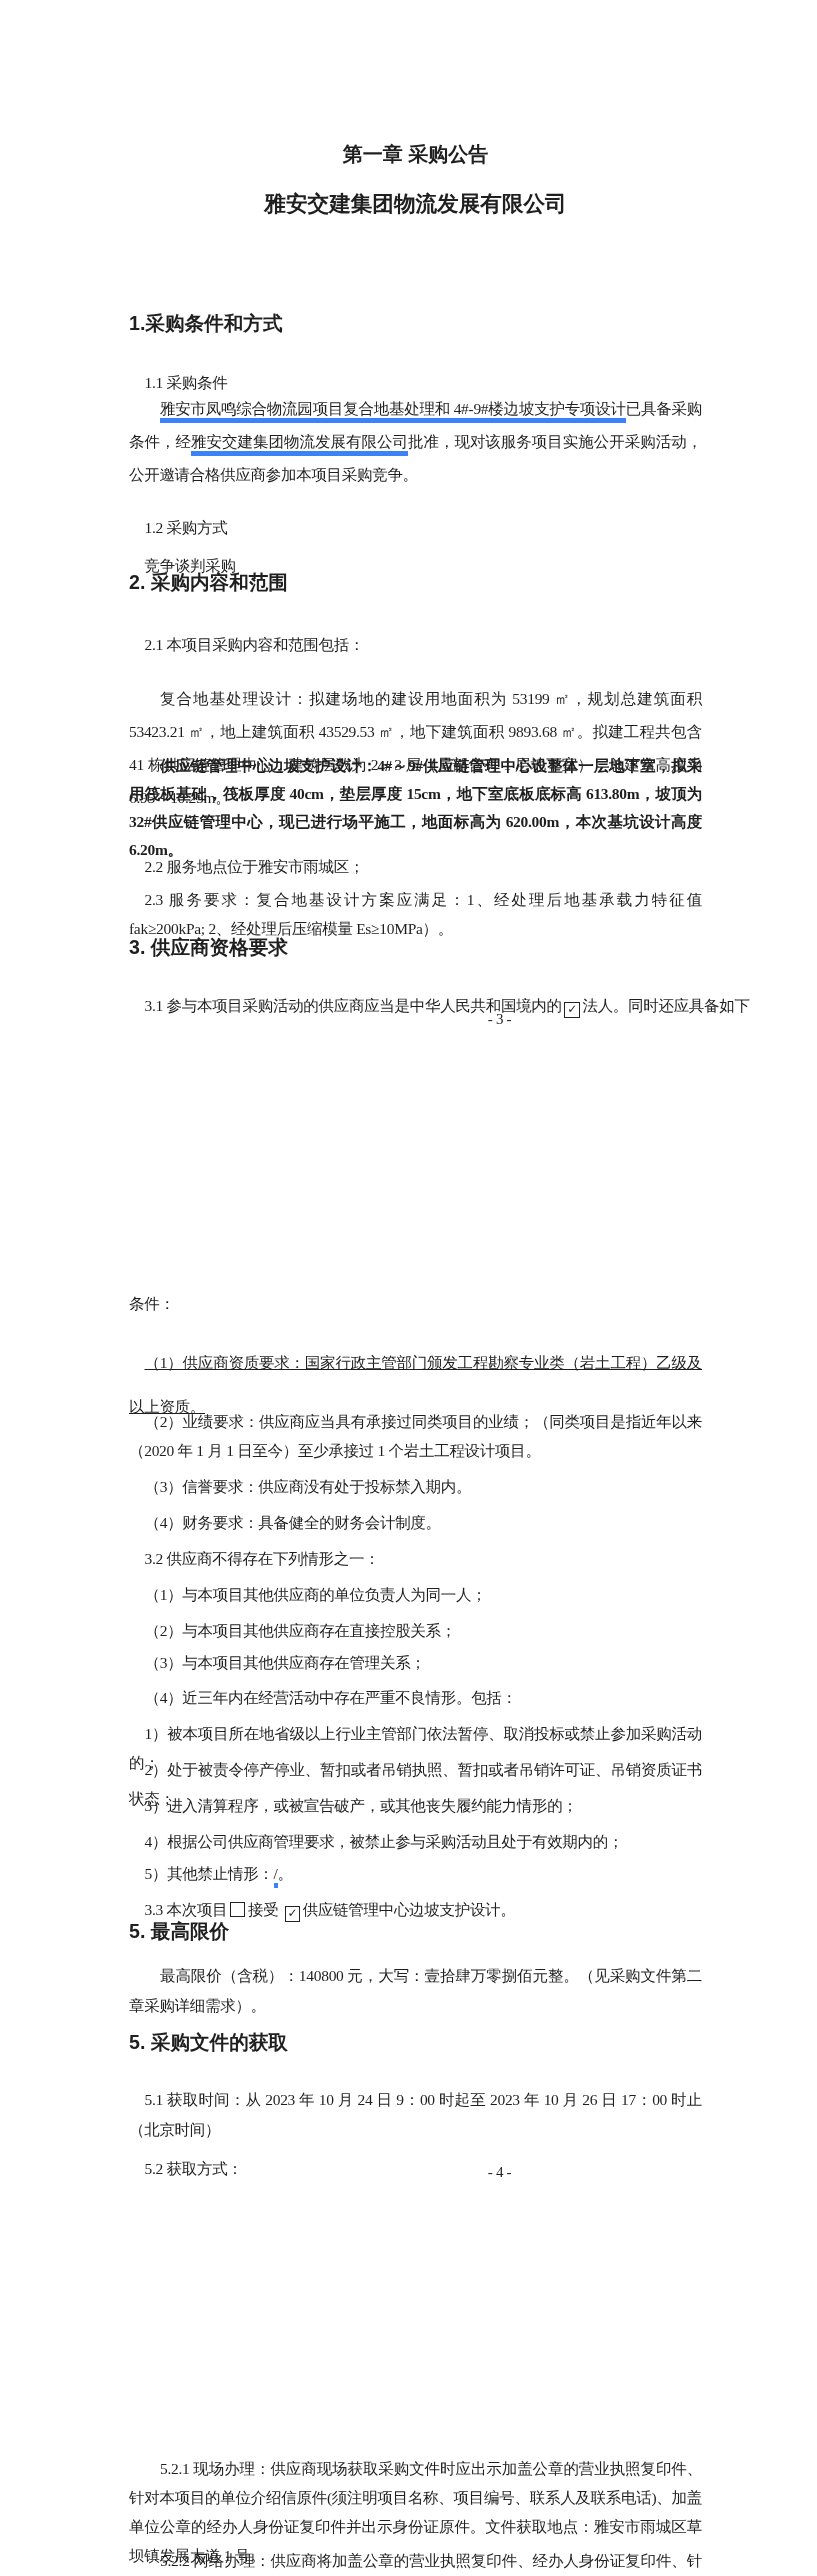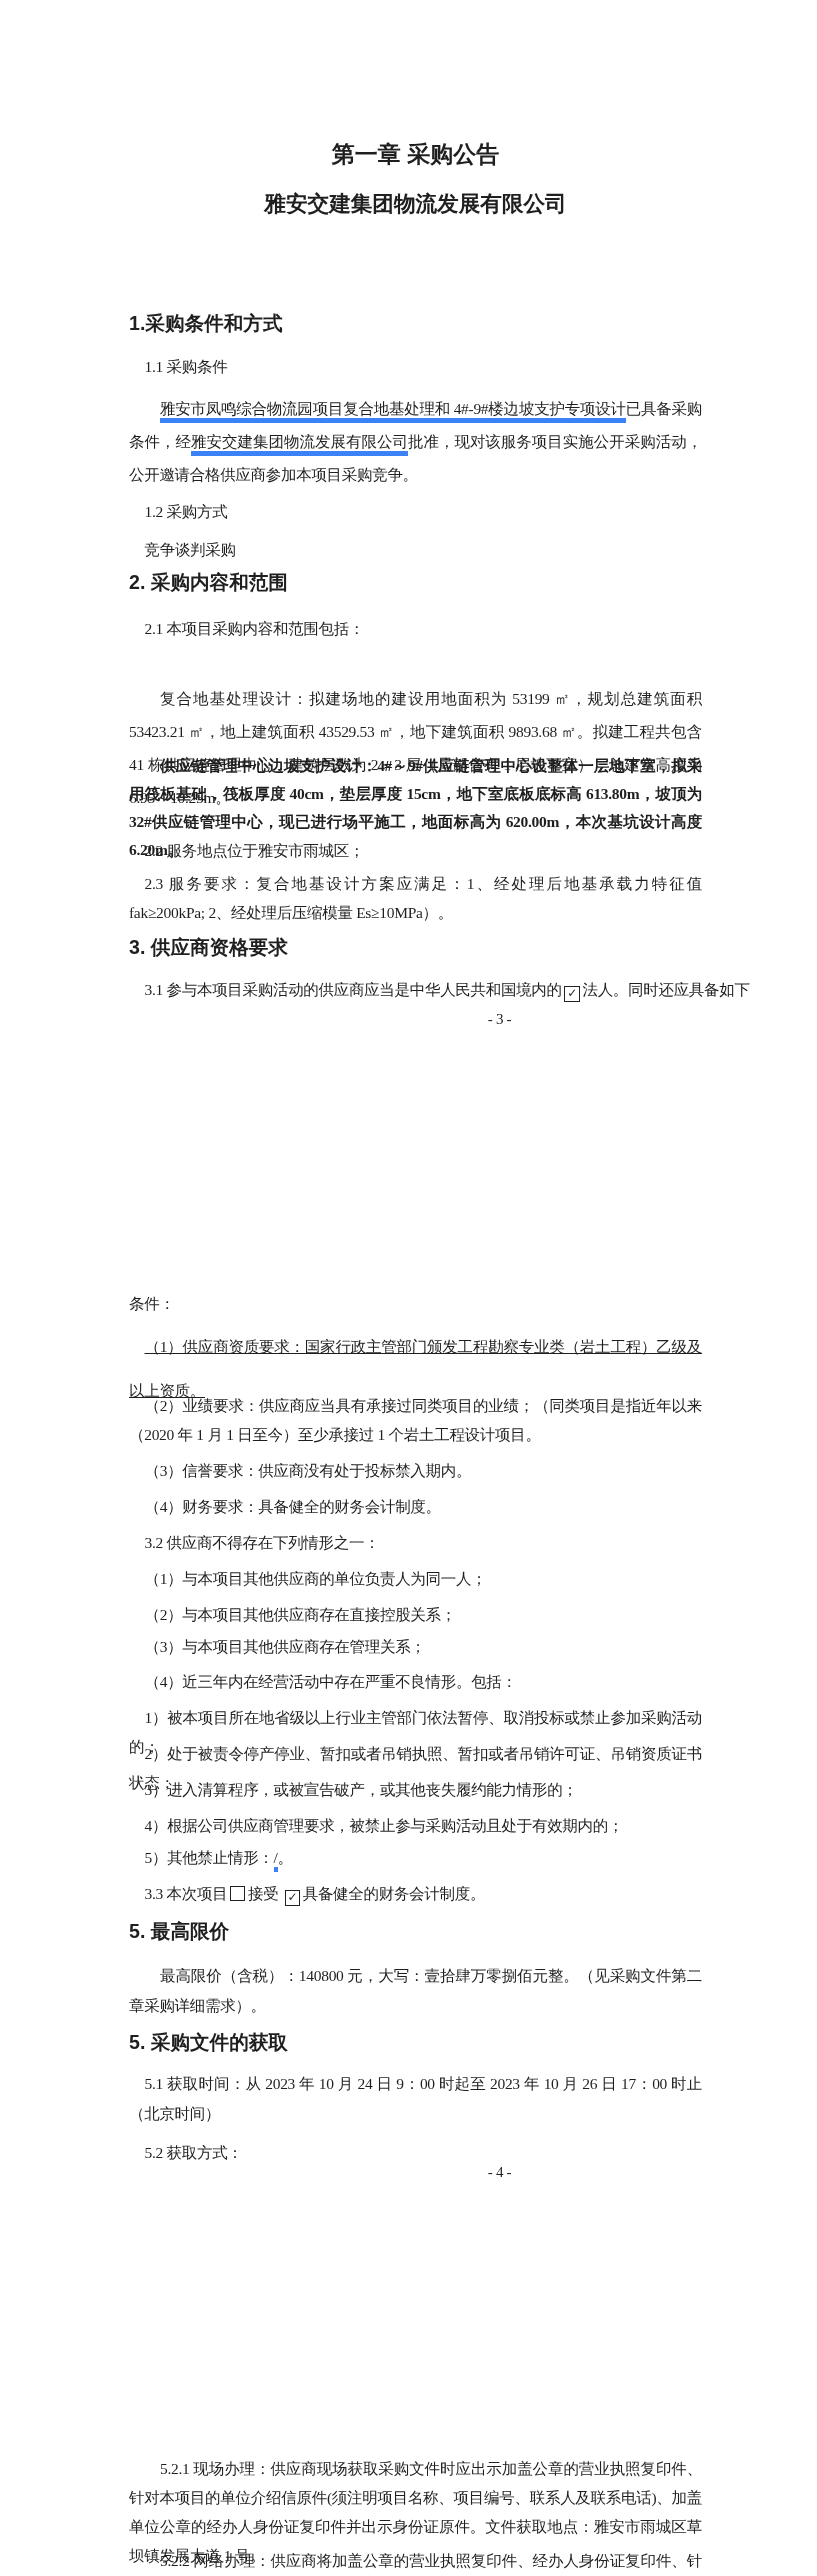--- a/index.html
+++ b/index.html
@@ -10,31 +10,31 @@
     background:#ffffff;
     color:#1f1f1f;
     font-family:"Liberation Serif","DejaVu Serif",serif;
     font-size:15.5px;
     letter-spacing:-0.3px;
     overflow:hidden;
   }
   .line{position:absolute; left:129px; width:573px; line-height:29px; text-align:justify;}
   .center{text-align:center;}
   .nowrap{white-space:nowrap;}
-  .ti1{text-indent:1em;}
+  .ti1{text-indent:1em;margin-top:16px;}
   .ti2{text-indent:2em;}
   .lh54{line-height:28px;}
   .lh55{line-height:28px;font-weight:bold;}
   .lh56{line-height:29px;}
   .lh58{line-height:30px;}
   .lh60{line-height:44px;text-decoration:underline;}
   .lh64{line-height:33px;}
   .lh66{line-height:34px;}
   .h-sans{font-family:"Liberation Sans","DejaVu Sans",sans-serif;font-weight:700;letter-spacing:0;}
-  .t44{font-size:23px;}
+  .t44{font-size:20px;}
   .t42{font-size:21.6px;}
   .t40{font-size:20.6px;}
   .t38{font-size:19.6px;}
   .u{border-bottom:5px solid #3b82f6;padding-bottom:0.5px;}
   .cb{
     display:inline-block;width:15.5px;height:15.5px;border:1px solid #222;box-sizing:border-box;
     text-align:center;line-height:13px;font-size:12px;vertical-align:-2.1px;margin:0 2.6px;
     font-family:"DejaVu Sans",sans-serif;text-indent:0;
   }
   .pgnum{position:absolute;left:453px;width:93px;text-align:center;font-size:15px;}
@@ -79,21 +79,21 @@
   <div class="line ti1" style="top:1632px">（3）与本项目其他供应商存在管理关系；</div>
   <div class="line ti1" style="top:1667px">（4）近三年内在经营活动中存在严重不良情形。包括：</div>
   <div class="line ti1" style="top:1703px">1）被本项目所在地省级以上行业主管部门依法暂停、取消投标或禁止参加采购活动的；</div>
   <div class="line ti1" style="top:1739px">2）处于被责令停产停业、暂扣或者吊销执照、暂扣或者吊销许可证、吊销资质证书状态；</div>
   <div class="line ti1" style="top:1775px">3）进入清算程序，或被宣告破产，或其他丧失履约能力情形的；</div>
   <div class="line ti1" style="top:1811px">4）根据公司供应商管理要求，被禁止参与采购活动且处于有效期内的；</div>
   <div class="line ti1" style="top:1843px">
     <span>5）其他禁止情形：</span><span class="u">/</span><span>。</span>
   </div>
   <div class="line ti1" style="top:1879px">
-    <span>3.3 本次项目</span><span class="cb"></span><span>接受</span>&nbsp;<span class="cb">✓</span><span>具备健全的财务会计制度。</span>
+    <span>3.3 本次项目</span><span class="cb"></span><span>接受</span>&nbsp;<span class="cb">✓</span><span>供应链管理中心边坡支护设计。</span>
   </div>
 
   <div class="line h-sans t38" style="top:1917px">5. 最高限价</div>
   <div class="line lh58 ti2" style="top:1961px">最高限价（含税）：140800 元，大写：壹拾肆万零捌佰元整。（见采购文件第二章采购详细需求）。</div>
 
   <div class="line h-sans t38" style="top:2028px">5. 采购文件的获取</div>
   <div class="line lh58 ti1" style="top:2069px">5.1 获取时间：从 2023 年 10 月 24 日 9：00 时起至 2023 年 10 月 26 日 17：00 时止（北京时间）</div>
   <div class="line ti1" style="top:2138px">5.2 获取方式：</div>
   <div class="pgnum" style="top:2164px">- 4 -</div>
 

